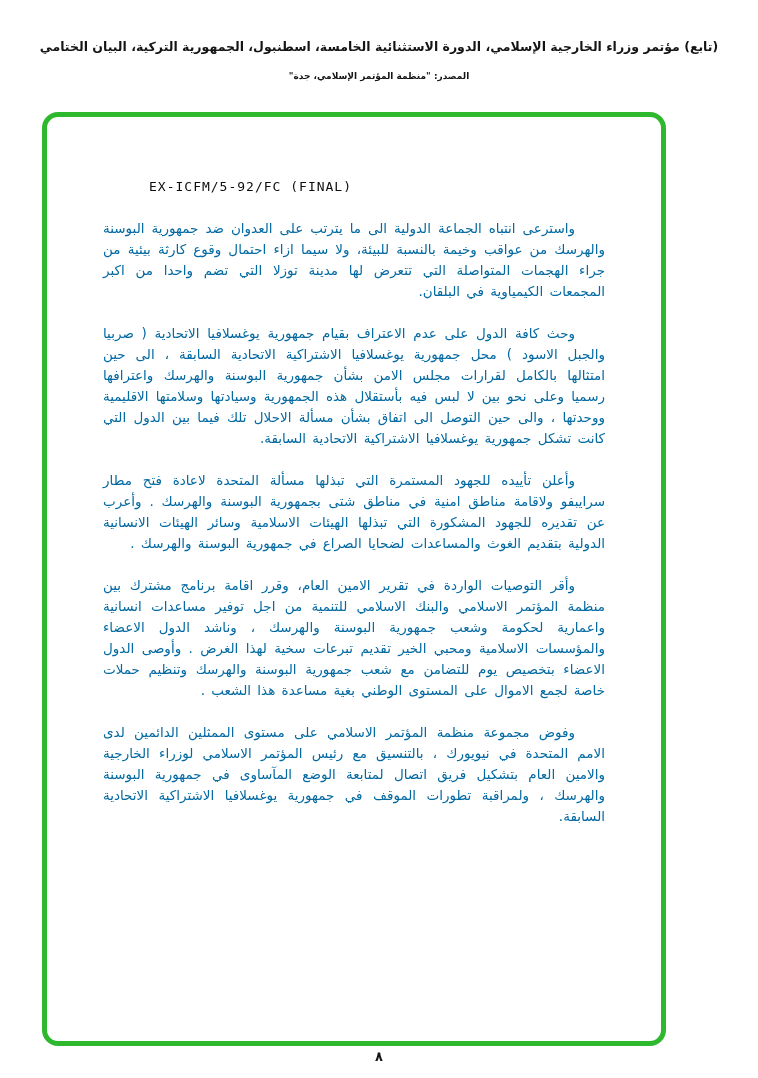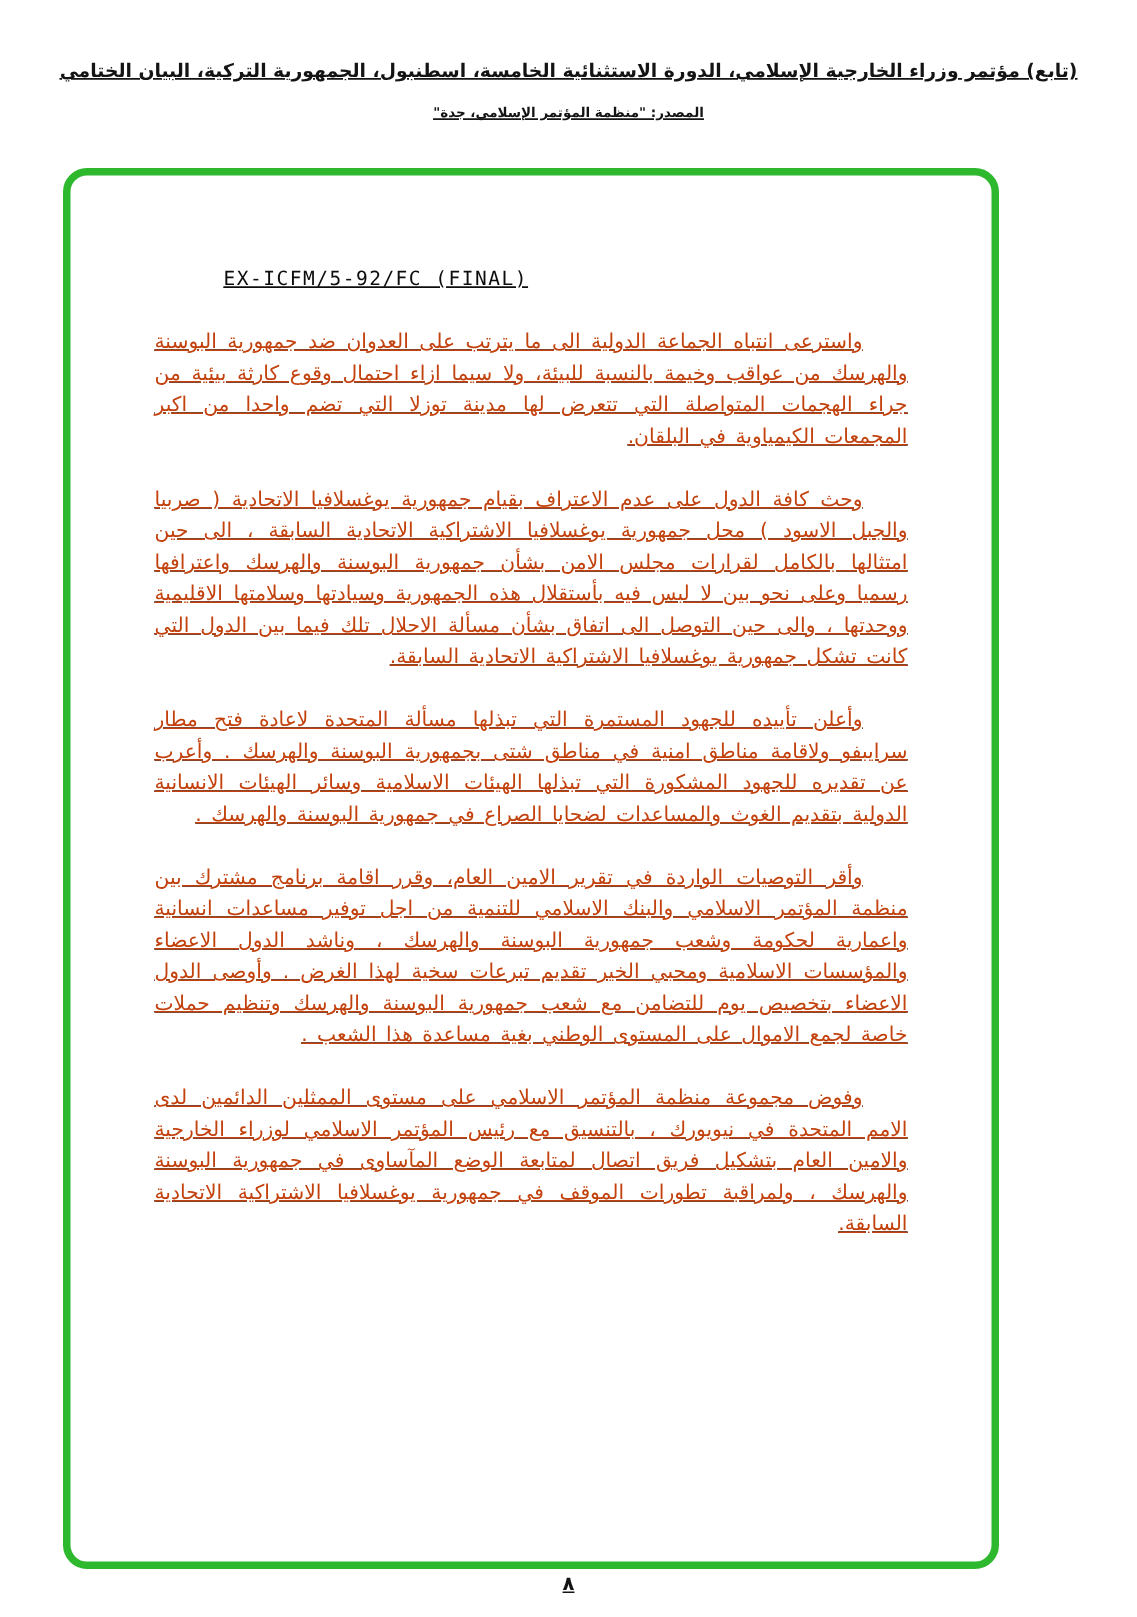--- a/index.html
+++ b/index.html
@@ -1,19 +1,19 @@
 <!DOCTYPE html>
 <html lang="ar" style="--border-green: #2eb82e;"><head>
 <meta charset="utf-8">
 <style>
   :root{
     --border-green:#2eb82e;
     --ink:#141414;
   }
-  *{margin:0;padding:0;box-sizing:border-box;text-decoration:underline;}
+  *{margin:0;padding:0;box-sizing:border-box;}
   html,body{width:758px;height:1078px;}
   body{
     background:#ffffff;
     font-family:"DejaVu Sans", sans-serif;
     color:var(--ink);
     position:relative;
     overflow:hidden;
   }
   .page-header{
     position:absolute;
@@ -63,21 +63,21 @@
   .doc-body{
     direction:rtl;
   }
   .doc-body p{
     font-size:13.5px;
     line-height:21px;
     text-align:justify;
     text-indent:30px;
     word-spacing:2px;
     margin-bottom:21px;
-    color:#c2410c;
+    color:#0369a1;
   }
   .doc-body p:last-child{margin-bottom:0;}
   .page-number{
     position:absolute;
     bottom:14px;
     left:0;
     width:758px;
     text-align:center;
     font-size:13px;
     font-weight:bold;

